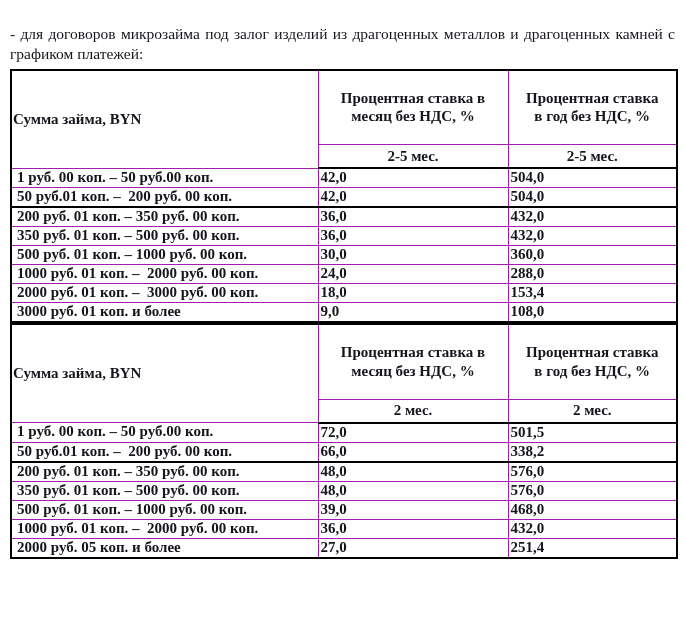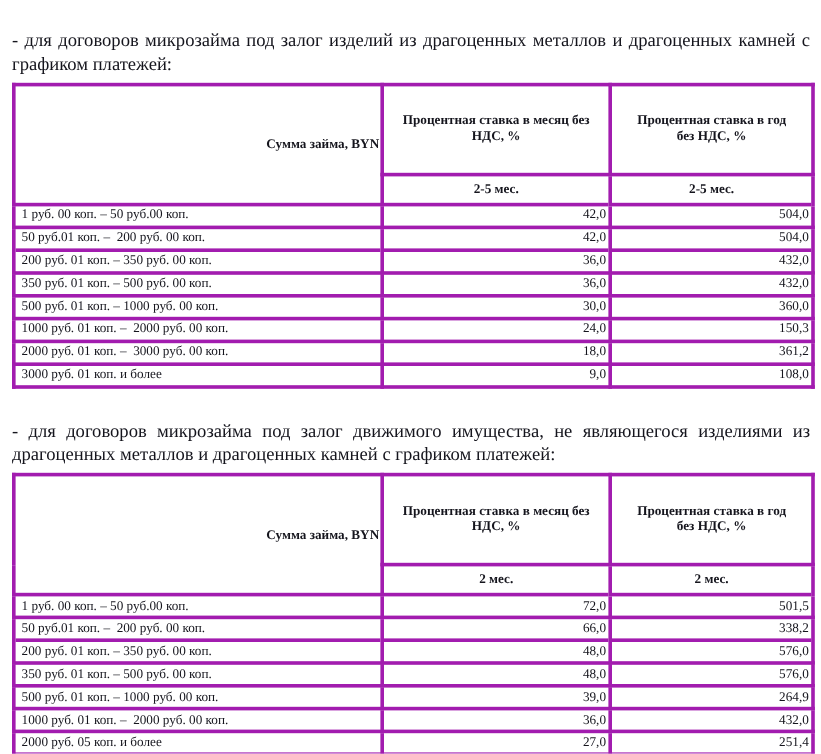--- a/index.html
+++ b/index.html
@@ -27,58 +27,58 @@
   .para.second {
     margin-top: 26px;
   }
   table.rate-table {
     border-collapse: collapse;
     table-layout: fixed;
     width: 666px;
     border: 2px solid #000;
   }
   table.rate-table th, table.rate-table td {
-    border: 3px solid #a21caf;
-    font-size: 11px;
+    border: 1px solid #a21caf;
+    font-size: 15px;
     overflow: hidden;
   }
   col.c1 { width: 307px; }
   col.c2 { width: 190px; }
   col.c3 { width: 169px; }
   th.sum-h {
     font-weight: bold;
-    text-align: right;
+    text-align: left;
     vertical-align: middle;
     border-bottom: 2px solid #000;
   }
   tr.main-header-row { height: 75px; }
   th.rate-h {
     font-weight: bold;
     text-align: center;
     vertical-align: middle;
     padding: 0 13px;
     line-height: 1.25;
   }
   tr.period-row th {
     font-weight: bold;
     text-align: center;
     height: 20px;
     border-bottom: 2px solid #000;
     vertical-align: middle;
   }
-  tbody tr { height: 19px; }
+  tbody tr { height: 19px; font-weight: bold; }
   tbody tr:nth-child(2) td { border-bottom: 2px solid #000; }
   td.range {
     text-align: left;
     padding: 0 4px 1px 5px;
     white-space: pre-wrap;
     vertical-align: middle;
   }
   td.val {
-    text-align: right;
+    text-align: left;
     padding: 0 2px 1px 2px;
     vertical-align: middle;
   }
 </style>
 </head>
 <body>
 
 <div class="page">
 
   <p class="para">- для договоров микрозайма под залог изделий из драгоценных металлов и драгоценных камней с графиком платежей:</p>
@@ -122,36 +122,35 @@
         <td class="val">432,0</td>
       </tr>
       <tr>
         <td class="range">500 руб. 01 коп. – 1000 руб. 00 коп.</td>
         <td class="val">30,0</td>
         <td class="val">360,0</td>
       </tr>
       <tr>
         <td class="range">1000 руб. 01 коп. –  2000 руб. 00 коп.</td>
         <td class="val">24,0</td>
-        <td class="val">150,3</td>
+        <td class="val">288,0</td>
       </tr>
       <tr>
         <td class="range">2000 руб. 01 коп. –  3000 руб. 00 коп.</td>
         <td class="val">18,0</td>
-        <td class="val">361,2</td>
+        <td class="val">153,4</td>
       </tr>
       <tr>
         <td class="range">3000 руб. 01 коп. и более</td>
         <td class="val">9,0</td>
         <td class="val">108,0</td>
       </tr>
     </tbody>
   </table>
 
-  <p class="para second">- для договоров микрозайма под залог движимого имущества, не являющегося изделиями из драгоценных металлов и драгоценных камней с графиком платежей:</p>
 
   <table class="rate-table">
     <colgroup>
         <col class="c1">
         <col class="c2">
         <col class="c3">
       </colgroup>
     <thead>
       <tr class="main-header-row">
         <th class="sum-h" rowspan="2">Сумма займа, BYN</th>
@@ -180,21 +179,21 @@
         <td class="val">576,0</td>
       </tr>
       <tr>
         <td class="range">350 руб. 01 коп. – 500 руб. 00 коп.</td>
         <td class="val">48,0</td>
         <td class="val">576,0</td>
       </tr>
       <tr>
         <td class="range">500 руб. 01 коп. – 1000 руб. 00 коп.</td>
         <td class="val">39,0</td>
-        <td class="val">264,9</td>
+        <td class="val">468,0</td>
       </tr>
       <tr>
         <td class="range">1000 руб. 01 коп. –  2000 руб. 00 коп.</td>
         <td class="val">36,0</td>
         <td class="val">432,0</td>
       </tr>
       <tr>
         <td class="range">2000 руб. 05 коп. и более</td>
         <td class="val">27,0</td>
         <td class="val">251,4</td>

